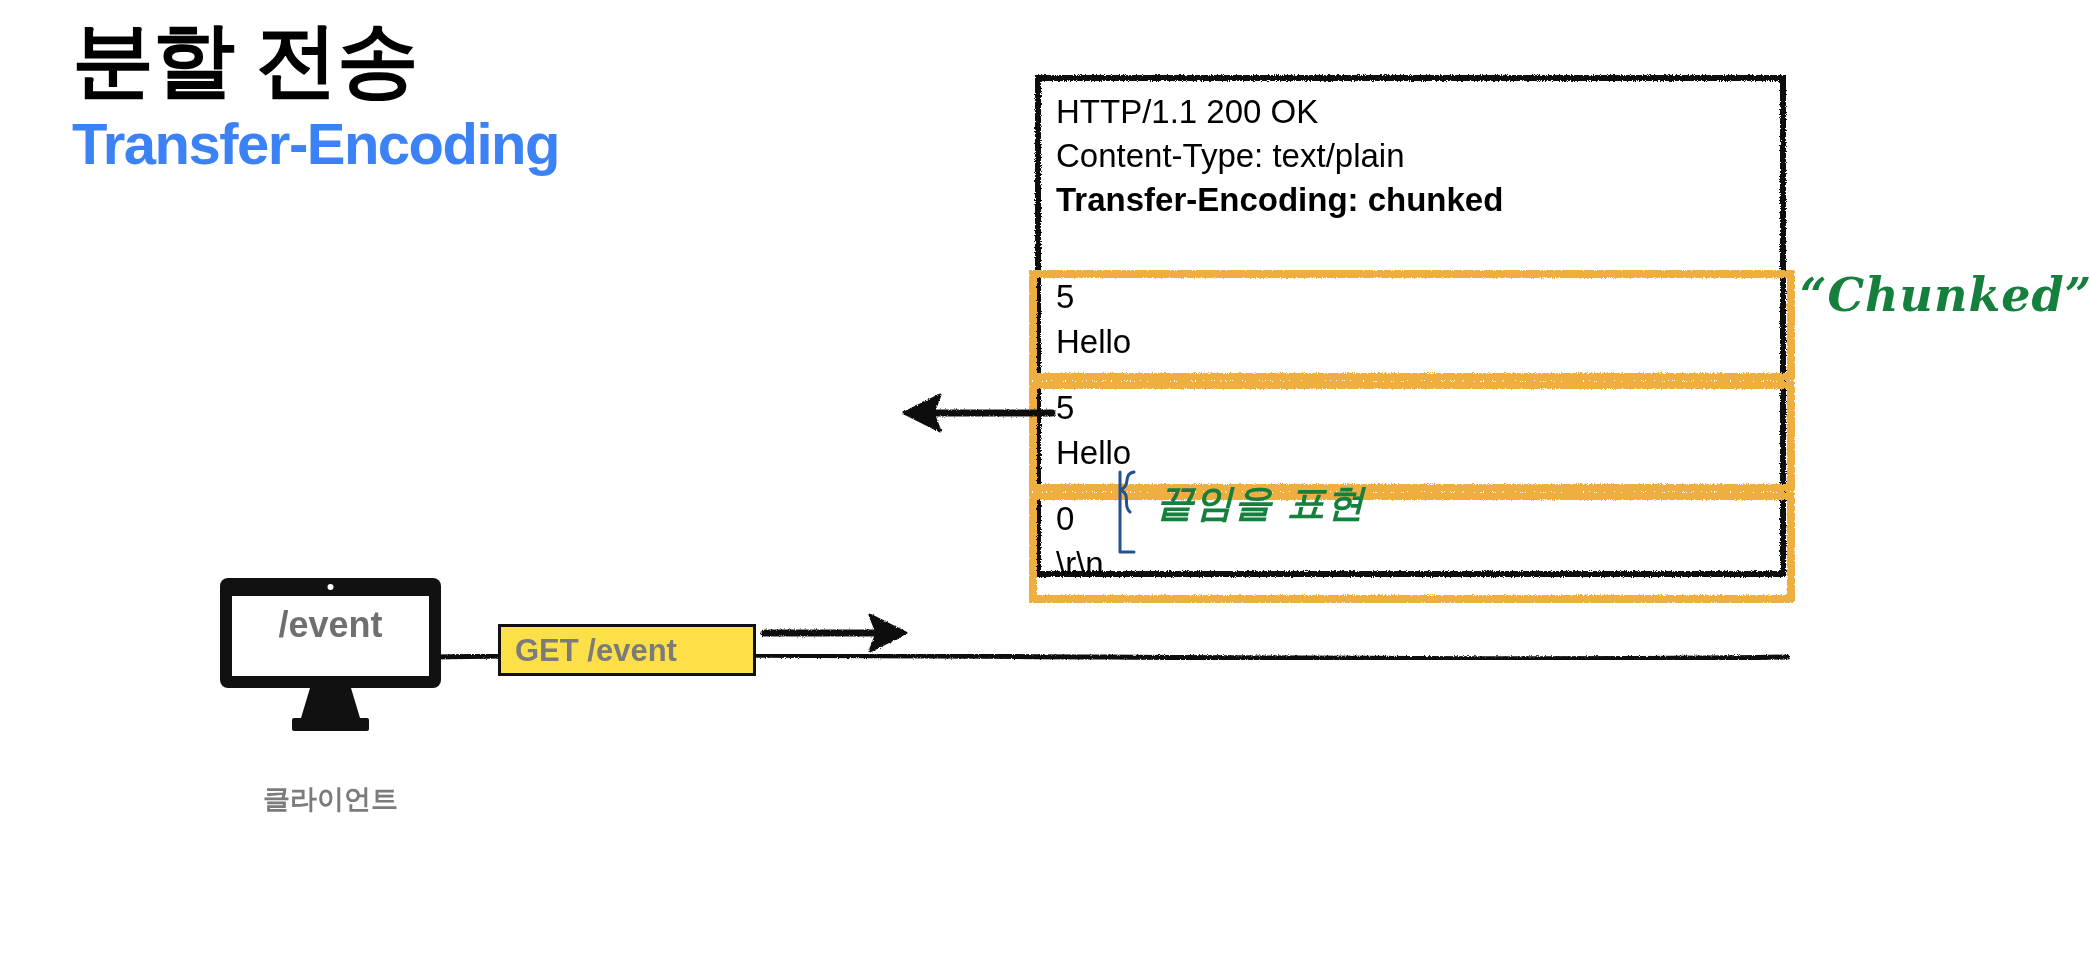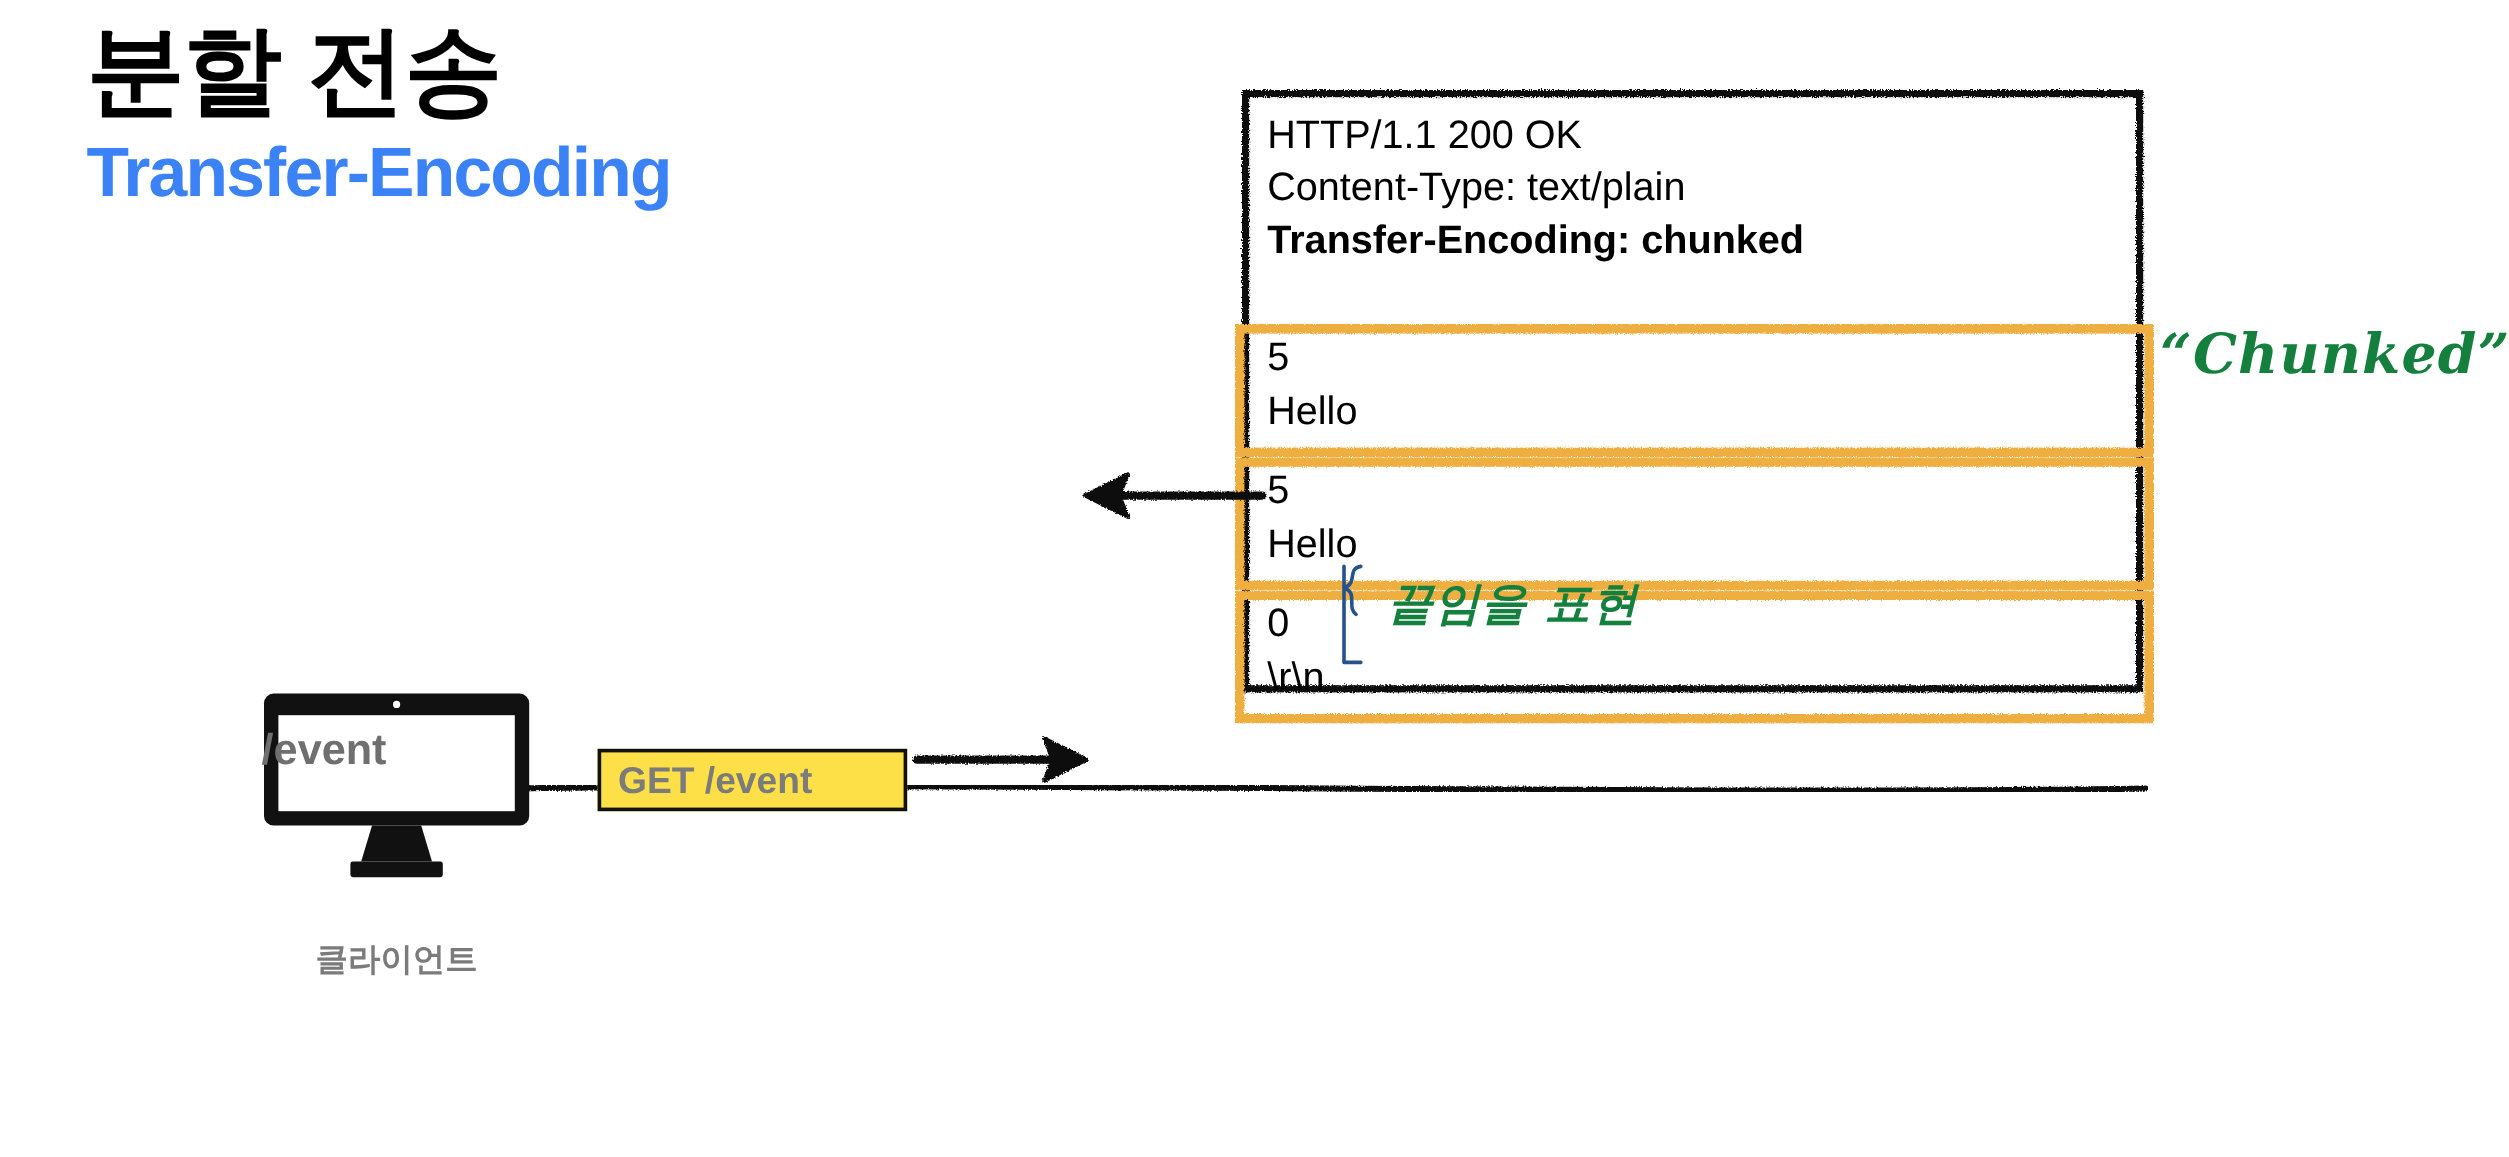--- a/index.html
+++ b/index.html
@@ -175,20 +175,21 @@
     color: #7b7b7b;
     white-space: nowrap;
   }
 
   
   .monitor { position: absolute; }
   .monitor .mon-svg { display: block; }
   .mon-screen-label {
     position: absolute;
     width: 100%;
+    text-align: center;
     font-size: 36px;
     font-weight: 700;
     color: #6f6f6f;
     white-space: nowrap;
   }
   .mon-caption {
     position: absolute;
     width: 100%;
     text-align: center;
     font-size: 27px;

